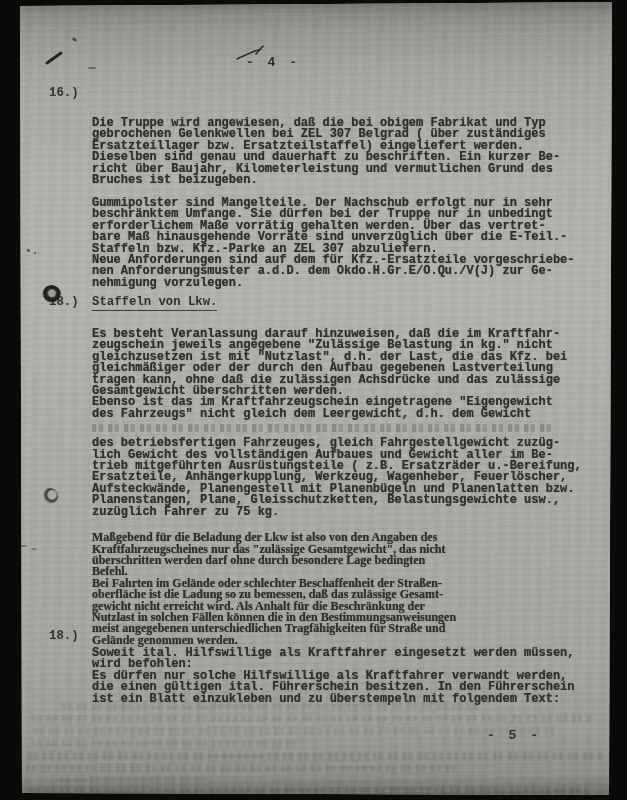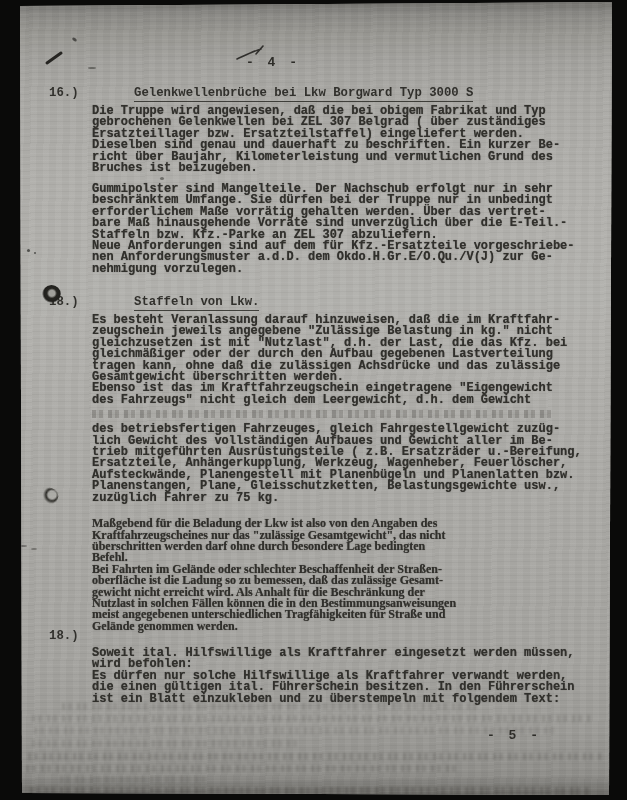--- a/index.html
+++ b/index.html
@@ -32,27 +32,27 @@
     position:absolute;inset:0;color:#31302c;
     filter:blur(0.35px);
   }
   .pagenum{
     position:absolute;font-size:13px;font-weight:700;letter-spacing:3px;
     color:#2e2d29;white-space:pre;
   }
   .pagenum.top{left:246px;top:55px;}
   .pagenum.bottom{left:487px;top:728px;}
   .section{position:absolute;left:49px;width:540px;}
-  .sec-head{display:flex;align-items:flex-start;font-size:12.3px;line-height:13px;font-weight:700;gap:42px;}
+  .sec-head{display:flex;align-items:flex-start;font-size:12.3px;line-height:13px;font-weight:700;}
   .sec-num{width:43px;flex:0 0 43px;white-space:pre;}
   .sec-title{
     border-bottom:1.4px solid rgba(44,43,39,0.85);
     padding-bottom:1px;white-space:pre;
   }
-  .sec-body{margin:4px 0 0 43px;}
+  .sec-body{margin:18px 0 0 43px;}
   .para{
     margin:0;font-size:12px;line-height:11.4px;font-weight:700;
     white-space:pre;text-shadow:0 0 0.9px rgba(49,48,44,0.75);
   }
   .para + .para{margin-top:5px;font-family:Liberation Serif, serif;}
   .para-gap-lg{margin-top:14px !important;}
   .illegible-line{
     height:8px;width:462px;margin:4px 0 6px 0;
     background:repeating-linear-gradient(90deg,
       rgba(66,64,60,0.38) 0 4px,rgba(66,64,60,0.06) 4px 7px,
@@ -89,21 +89,20 @@
   <div class="paper">
     <div class="streaks"></div>
 
     <div class="doc-layer">
 
       <div class="pagenum top">- 4 -</div>
 
       <div class="section" style="top:87px">
         <div class="sec-head">
           <span class="sec-num">16.)</span>
-          <span class="sec-title">Gelenkwellenbrüche bei Lkw Borgward Typ 3000 S</span>
         </div>
         <div class="sec-body">
           <p class="para">Die Truppe wird angewiesen, daß die bei obigem Fabrikat und Typ
 gebrochenen Gelenkwellen bei ZEL 307 Belgrad ( über zuständiges
 Ersatzteillager bzw. Ersatzteilstaffel) eingeliefert werden.
 Dieselben sind genau und dauerhaft zu beschriften. Ein kurzer Be-
 richt über Baujahr, Kilometerleistung und vermutlichen Grund des
 Bruches ist beizugeben.</p>
         </div>
       </div>

